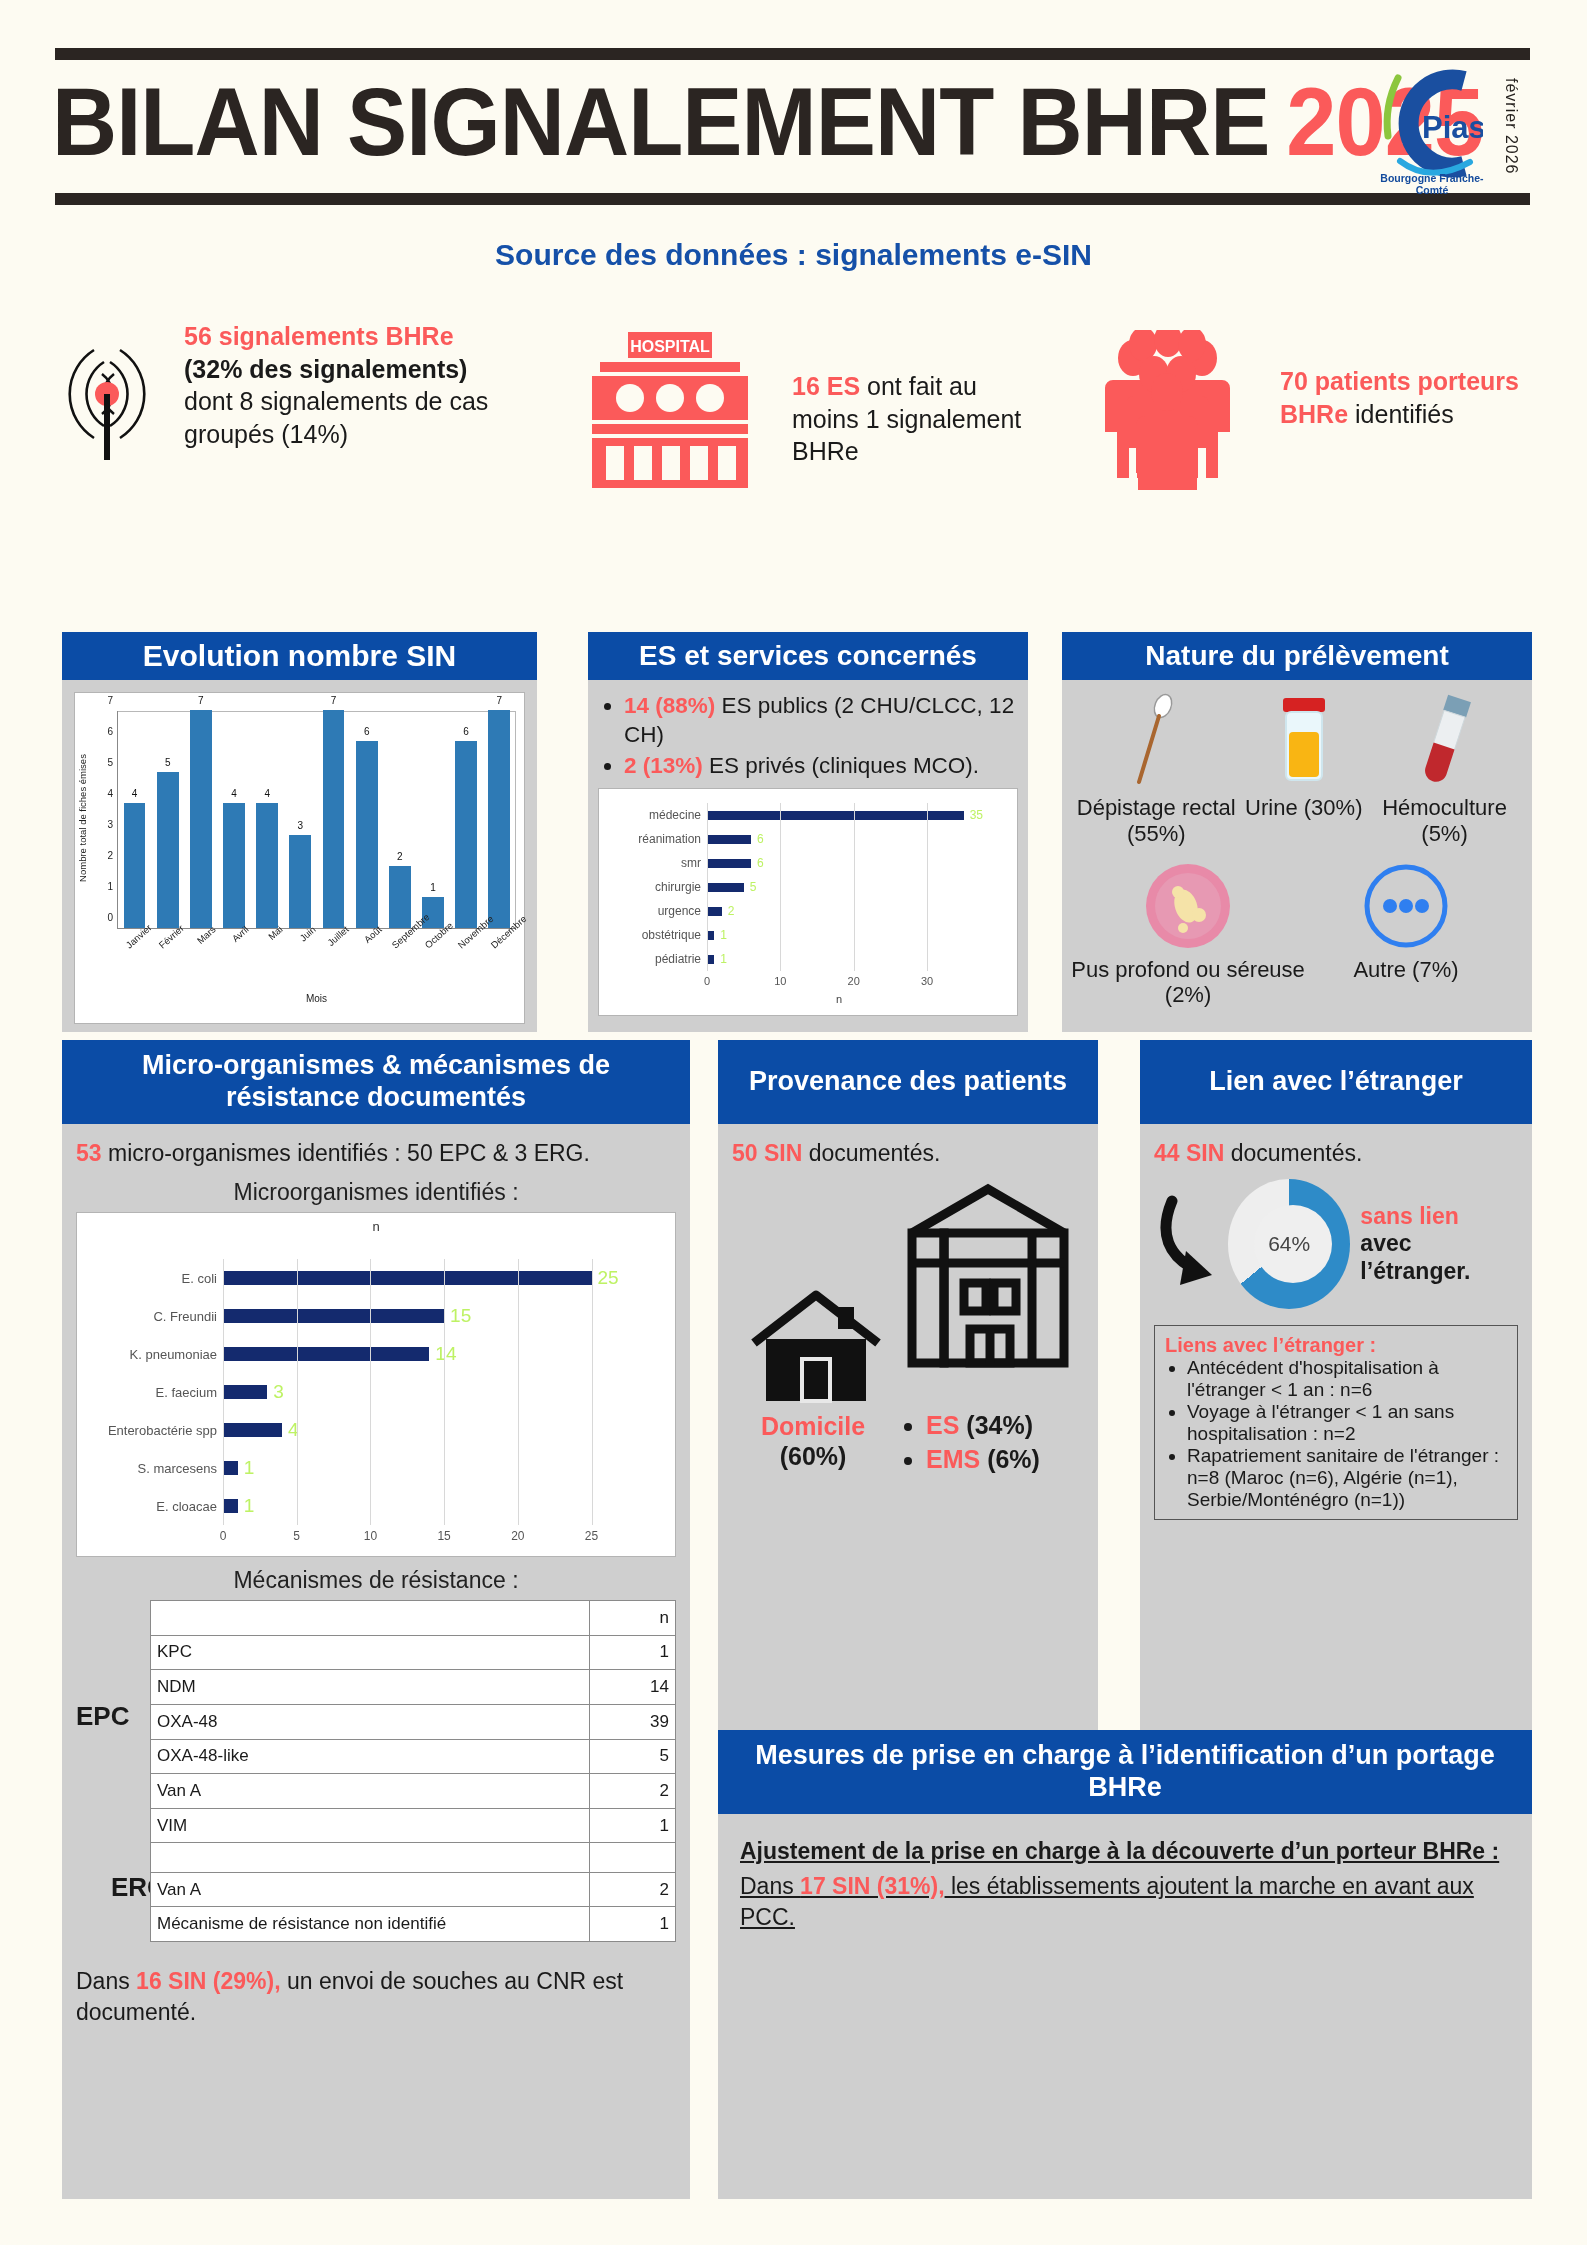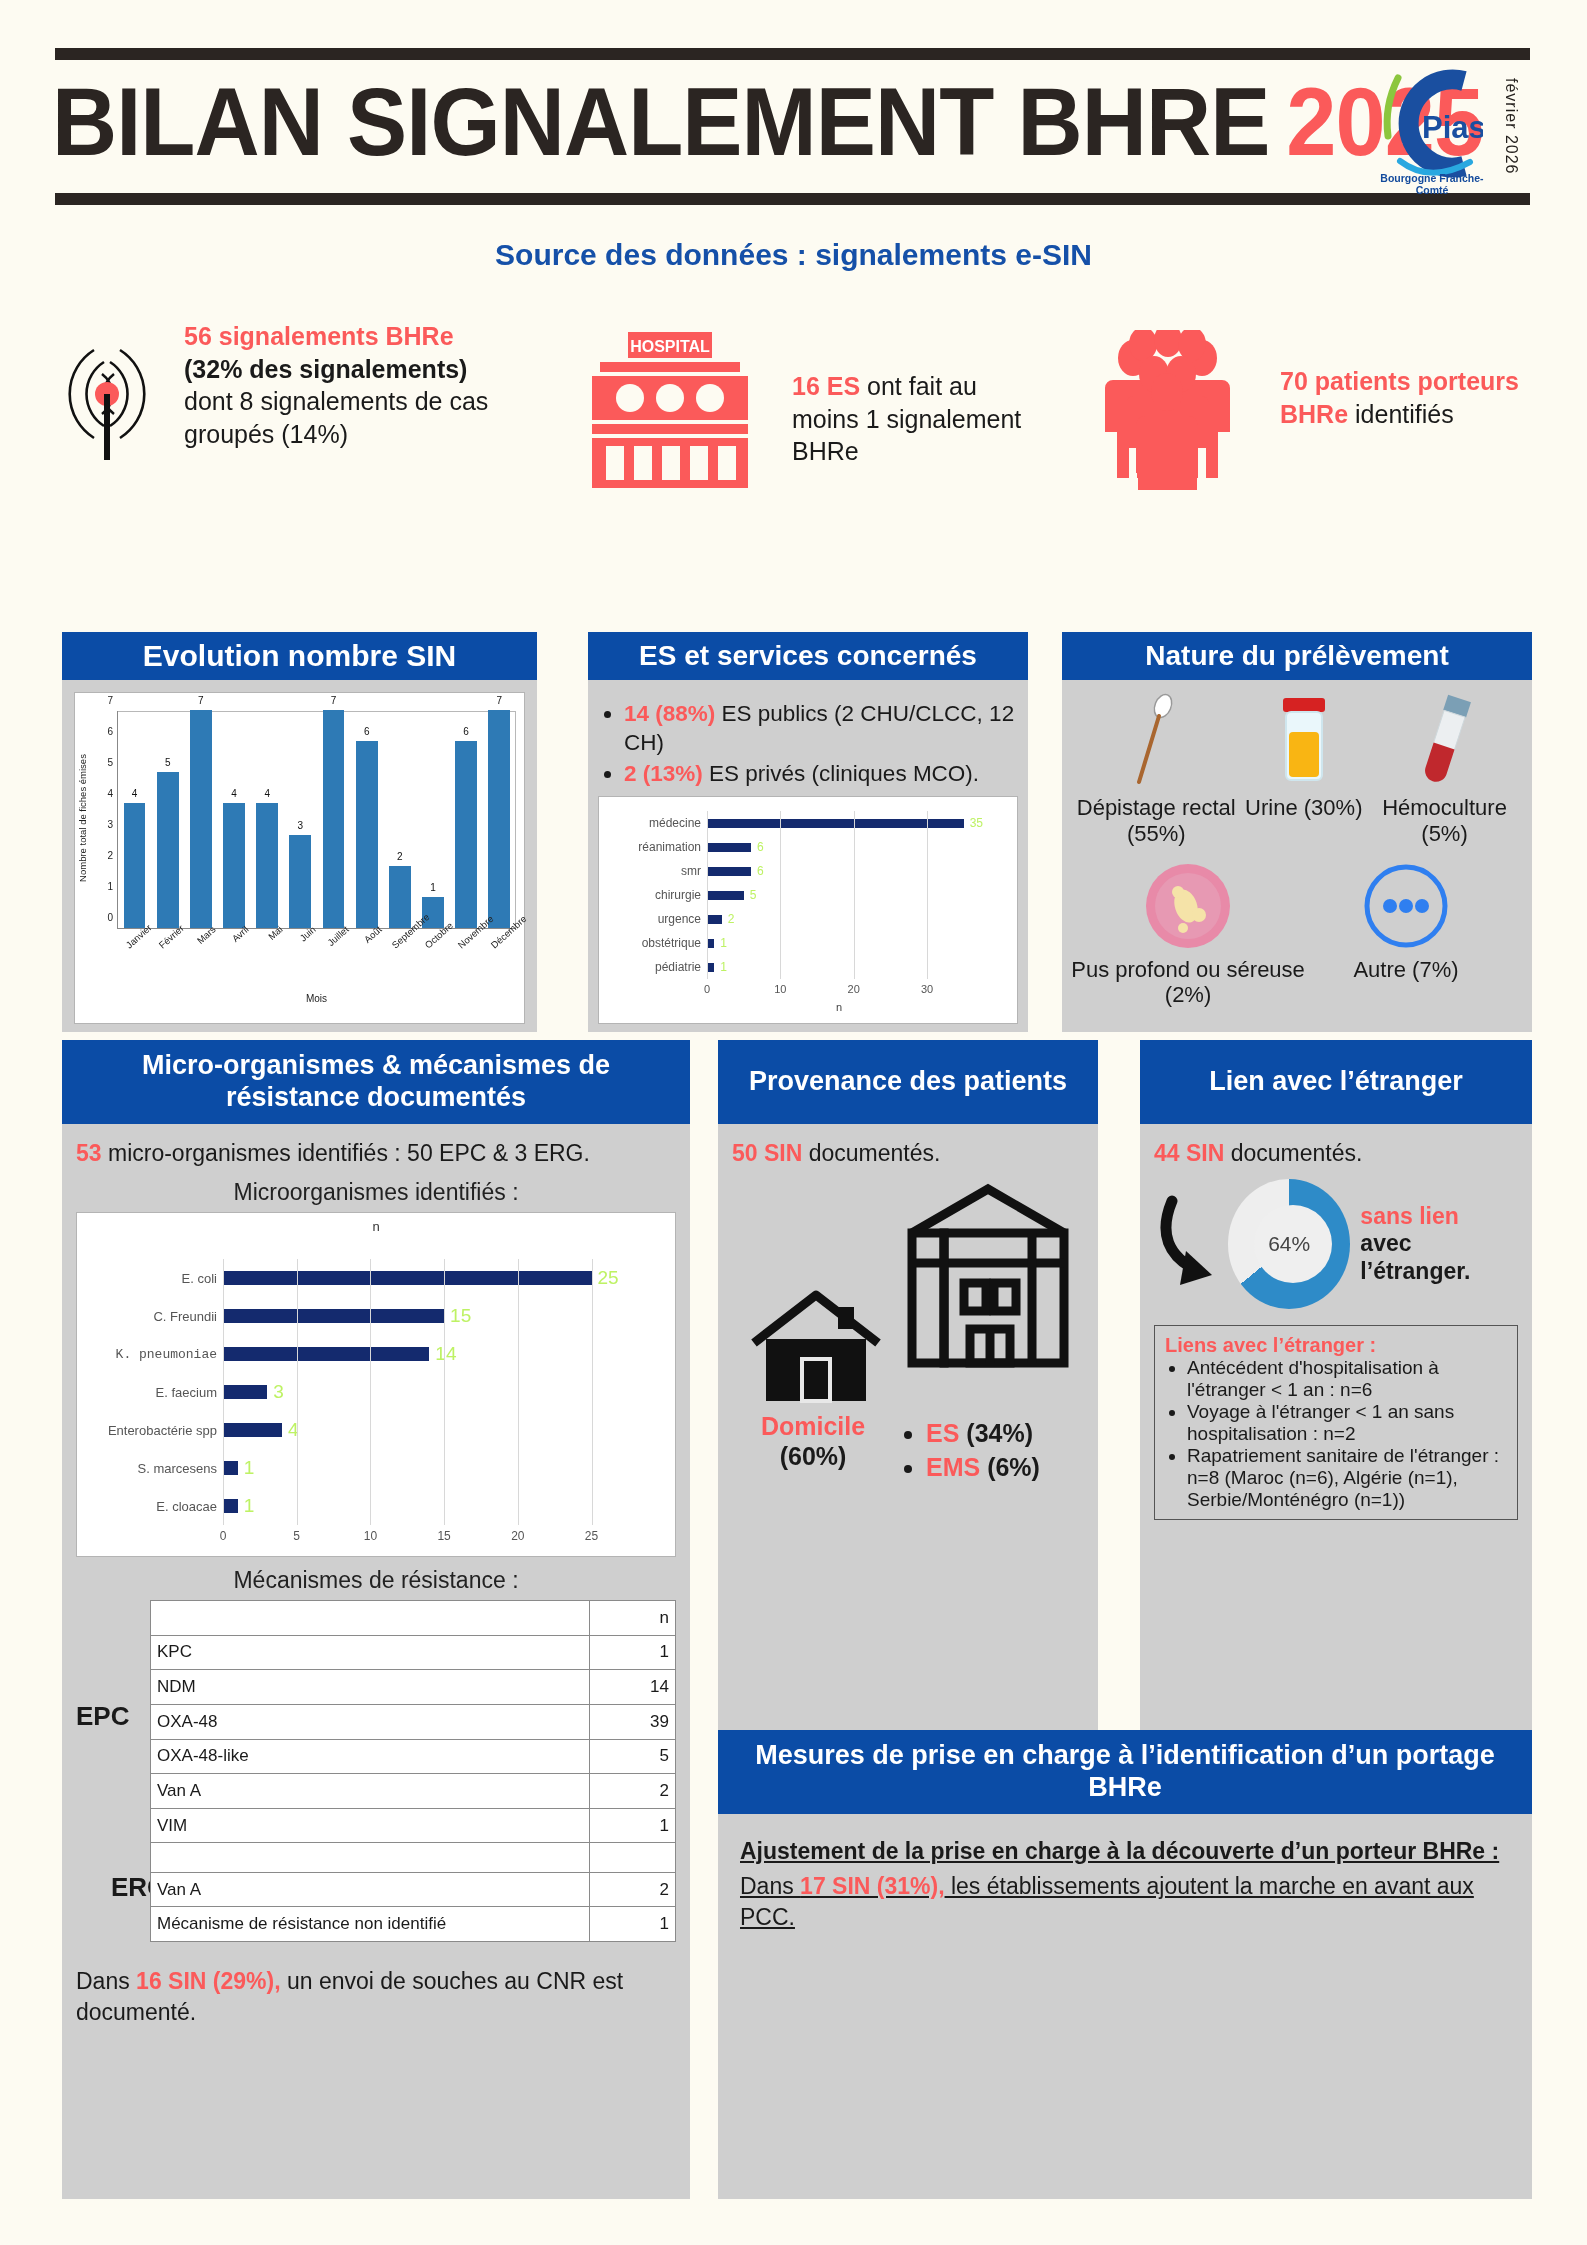--- a/index.html
+++ b/index.html
@@ -85,21 +85,21 @@
 
   #p-lien { left:1140px; top:1040px; width:392px; }
   #p-lien .panel-head { height:84px; font-size:27px; }
   #p-lien .panel-body { height:652px; padding:14px; }
 
   #p-mesures { left:718px; top:1730px; width:814px; }
   #p-mesures .panel-head { height:84px; font-size:27px; }
   #p-mesures .panel-body { height:385px; padding:22px 22px;text-decoration:underline; }
 
   
-  ul.bul { margin:12px 0 0 26px; }
+  ul.bul { margin:4px 0 0 26px; }
   ul.bul li { font-size:22.5px; line-height:1.28; margin-bottom:2px; }
   .red { color:#fb5a5a; }
   .redb { color:#fb5a5a; font-weight:bold; }
 
   
   .chart-frame { background:#fff; border:1px solid #b4b4b4; position:relative; }
 
   
   .vbc { position:relative; width:100%; height:100%; }
   .vbc-ylabel {
@@ -532,21 +532,21 @@
             </div>
             <div class="hbc-row" style="height:38px;">
               <div class="hbc-lbl" style="width:140px; font-size:13px;">C. Freundii</div>
               <div class="hbc-track">
                 <div class="hbc-bar" style="width:55.55555555555556%; height:14px; position:relative;">
                   <span class="hbc-val" style="font-size:19px;">15</span>
                 </div>
               </div>
             </div>
             <div class="hbc-row" style="height:38px;">
-              <div class="hbc-lbl" style="width:140px; font-size:13px;font-family:Liberation Mono, monospace;">K. pneumoniae</div>
+              <div class="hbc-lbl" style="width:140px; font-size:13px;">K. pneumoniae</div>
               <div class="hbc-track">
                 <div class="hbc-bar" style="width:51.85185185185185%; height:14px; position:relative;">
                   <span class="hbc-val" style="font-size:19px;">14</span>
                 </div>
               </div>
             </div>
             <div class="hbc-row" style="height:38px;">
               <div class="hbc-lbl" style="width:140px; font-size:13px;">E. faecium</div>
               <div class="hbc-track">
                 <div class="hbc-bar" style="width:11.11111111111111%; height:14px; position:relative;">

